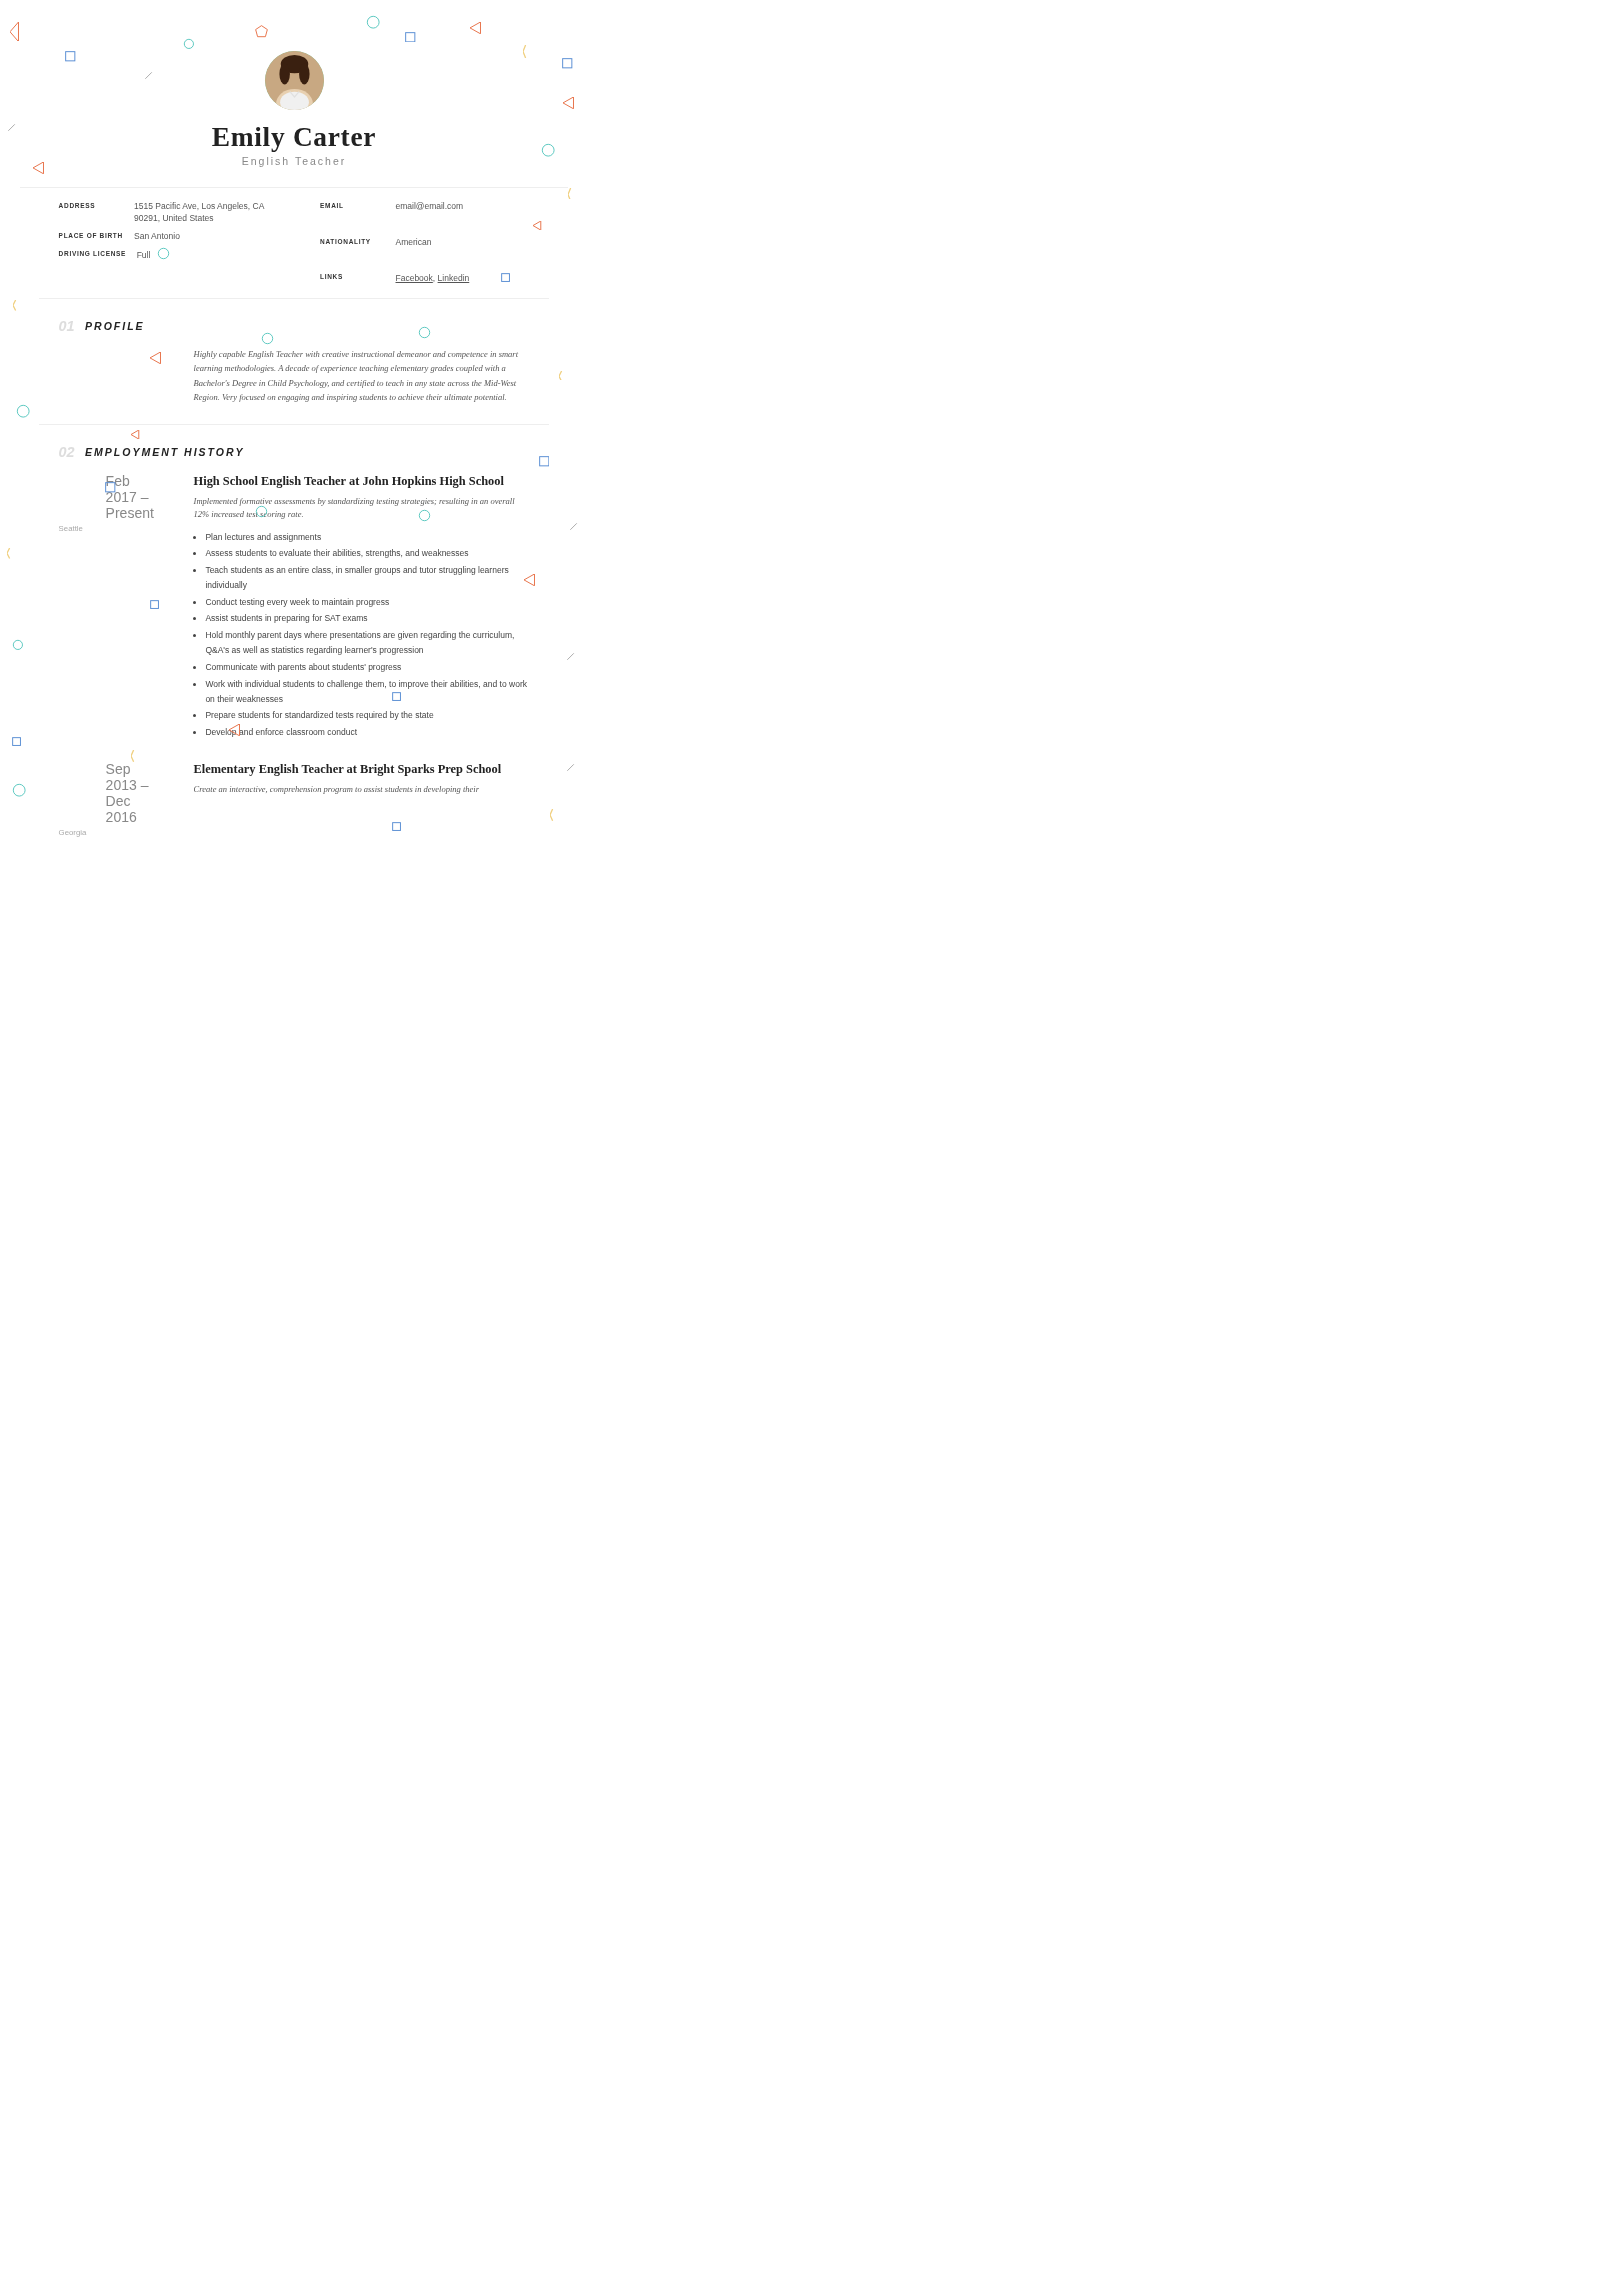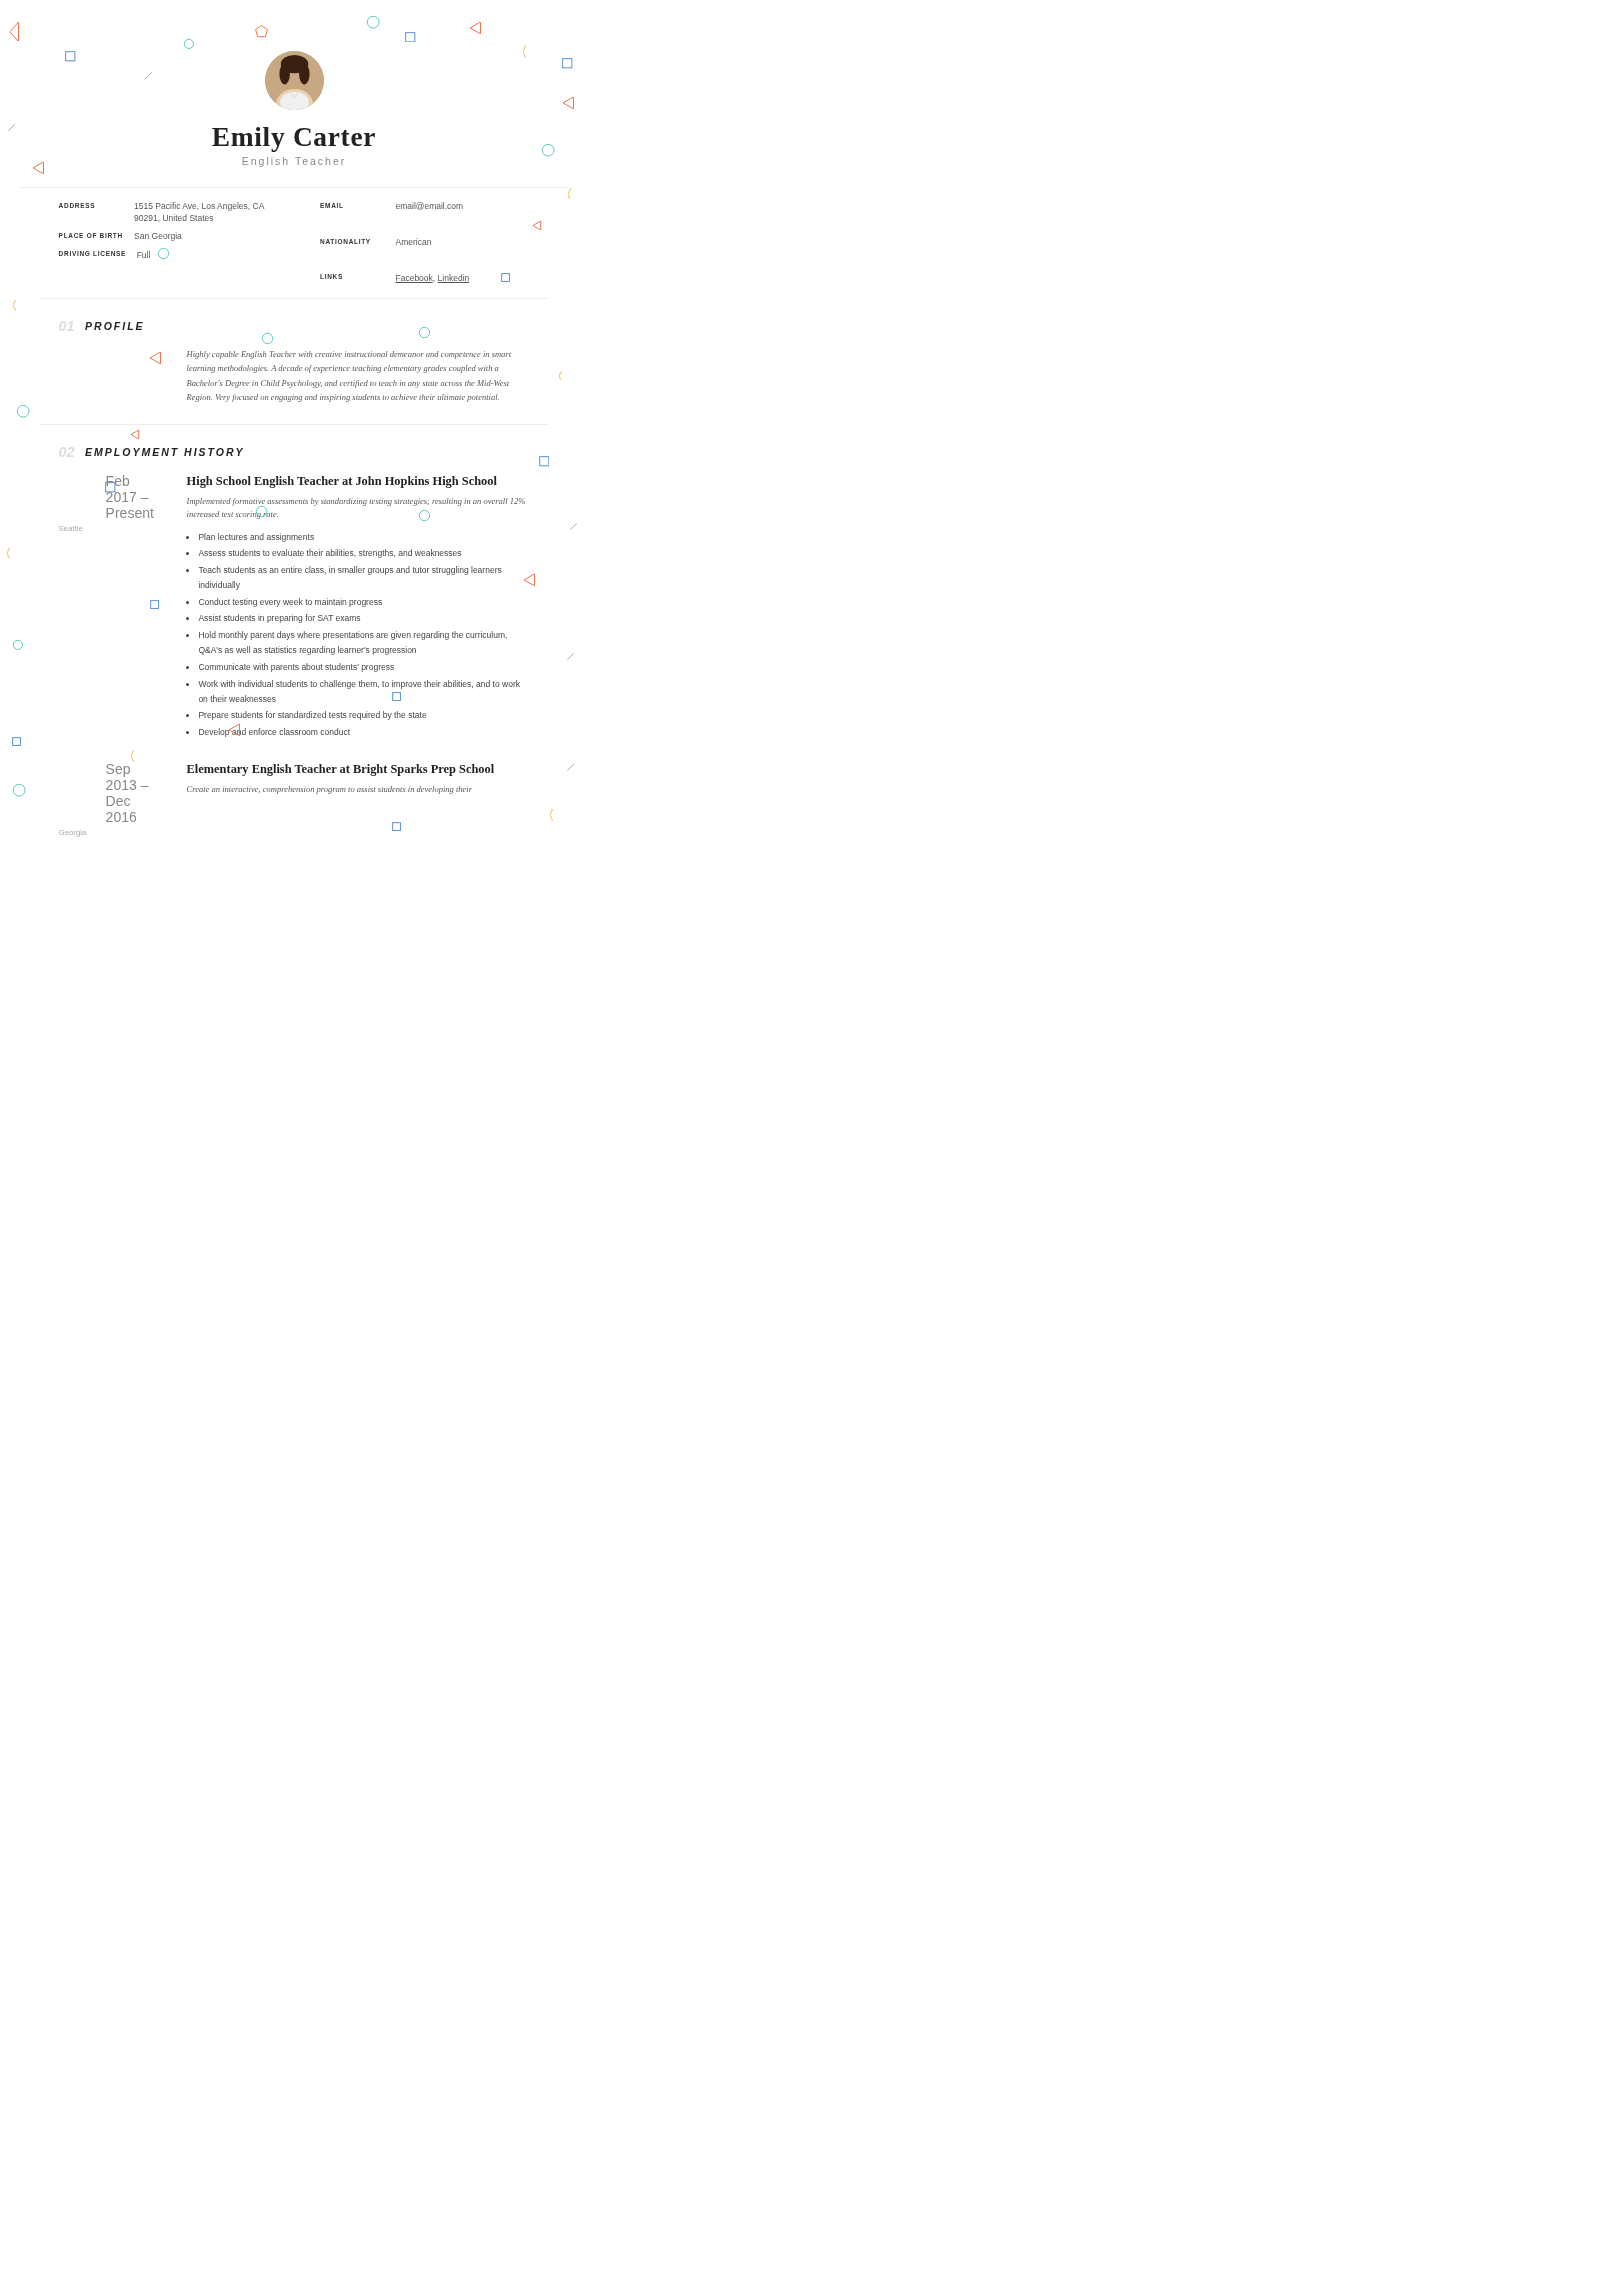--- a/index.html
+++ b/index.html
@@ -145,21 +145,21 @@
       font-size: 10.5px;
       font-weight: bold;
       letter-spacing: 2px;
       color: #222;
       font-family: Arial, sans-serif;
       text-transform: uppercase;
     }
 
     .section-content {
       display: flex;
-      gap: 23px;
+      gap: 30px;
     }
 
     .section-left {
       min-width: 105px;
       width: 105px;
     }
 
     .section-right {
       flex: 1;
     }
@@ -401,21 +401,21 @@
   </div>
 
   <div class="info-bar">
     <div class="info-left">
       <div class="info-row">
         <span class="info-label">ADDRESS</span>
         <span class="info-value">1515 Pacific Ave, Los Angeles, CA 90291, United States</span>
       </div>
       <div class="info-row">
         <span class="info-label">PLACE OF BIRTH</span>
-        <span class="info-value">San Georgia</span>
+        <span class="info-value">San Antonio</span>
       </div>
       <div class="info-row">
         <span class="info-label">DRIVING LICENSE</span>
         <span class="info-value">Full</span>
       </div>
     </div>
     <div class="info-right">
       <div class="info-row">
         <span class="info-label">EMAIL</span>
         <span class="info-value">email@email.com</span>

